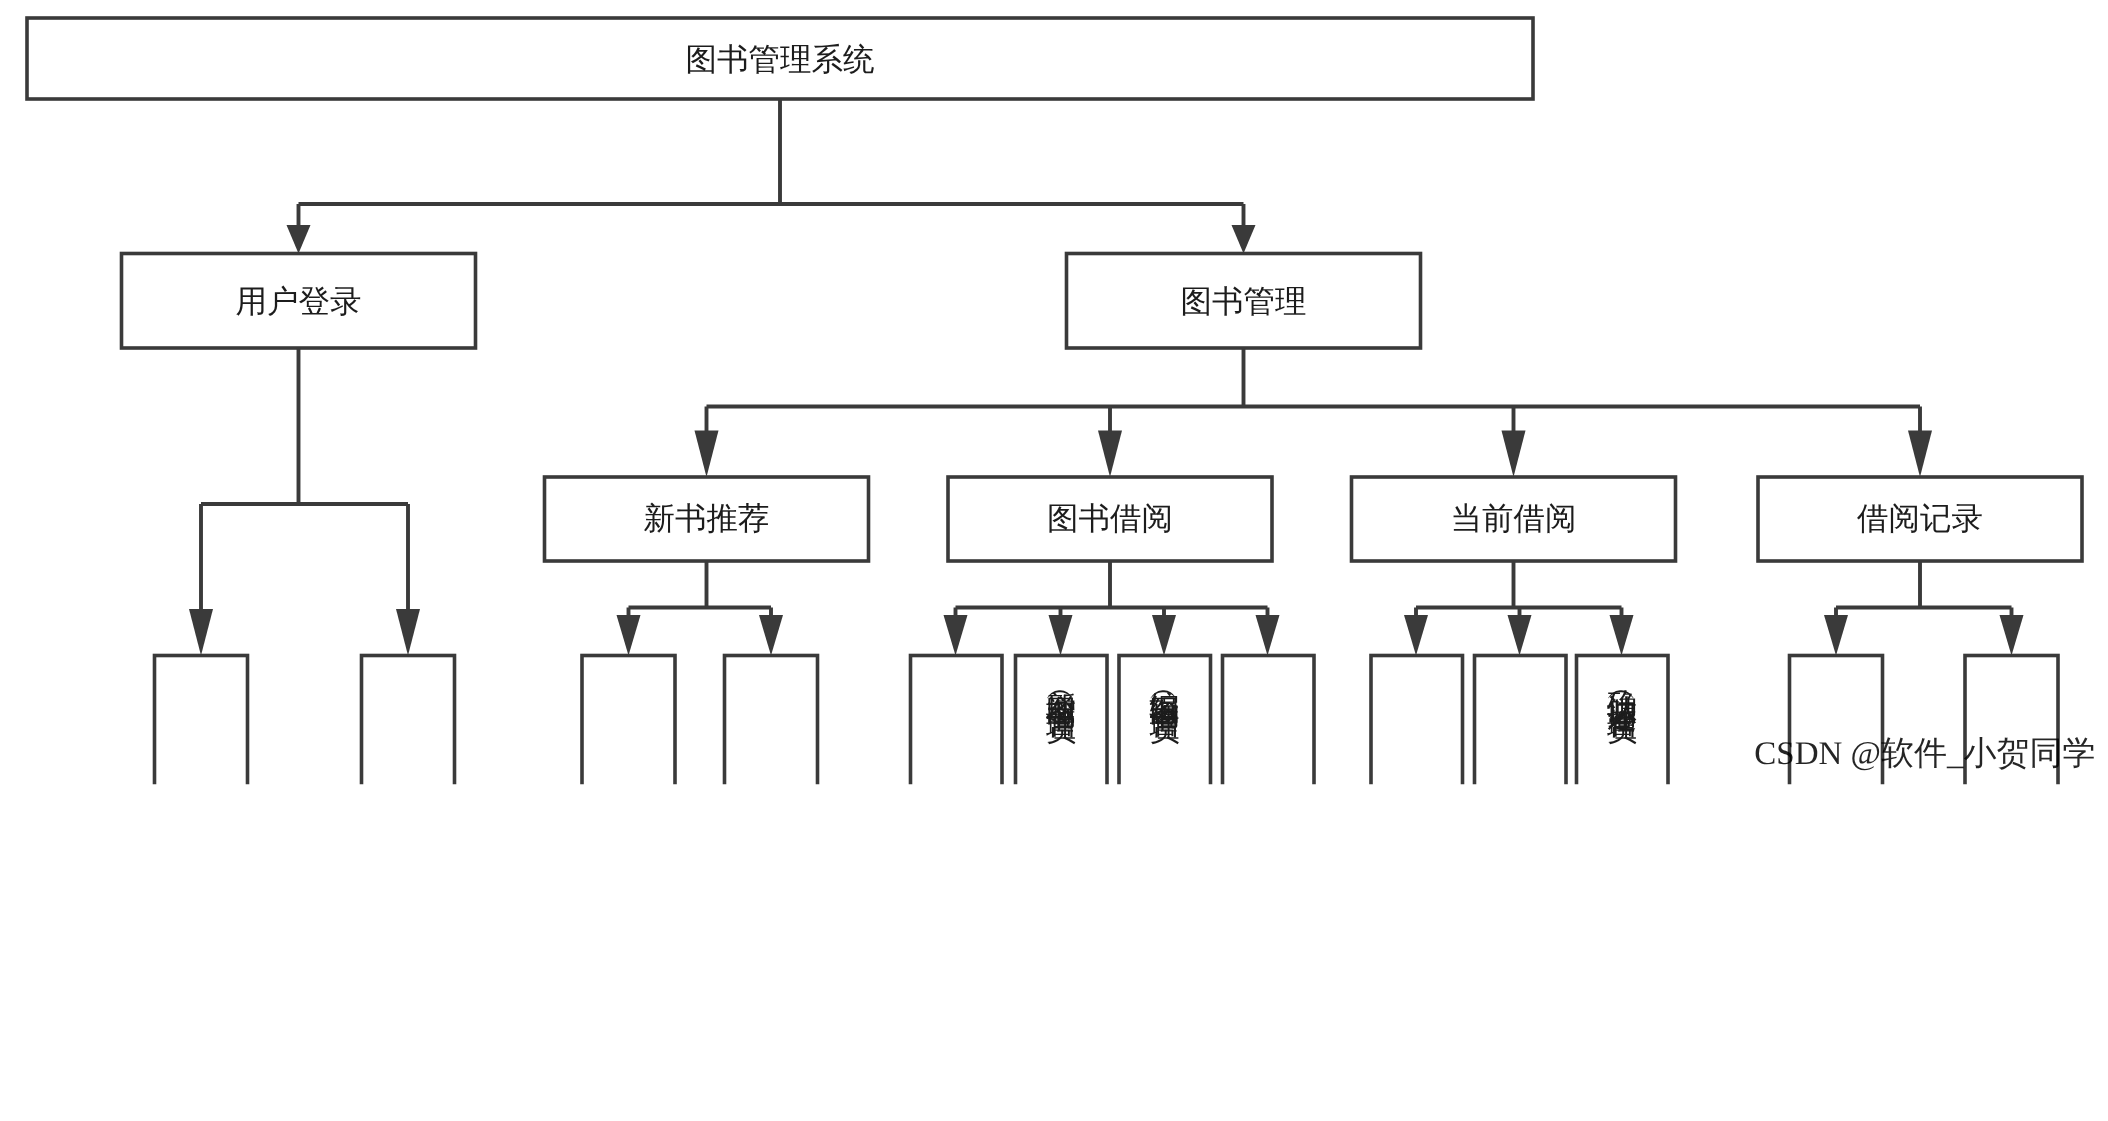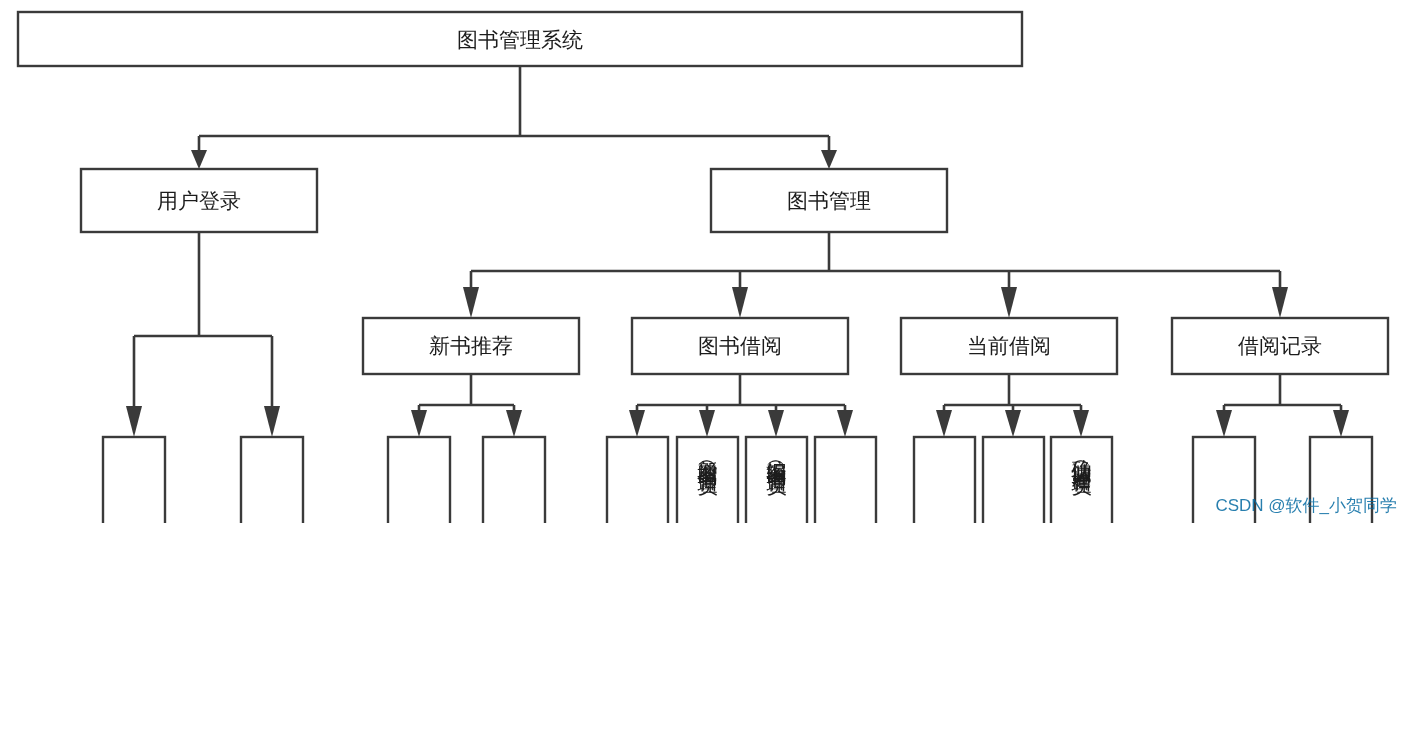--- a/index.html
+++ b/index.html
@@ -60,23 +60,23 @@
     font-size: 20px;
     line-height: 1.04;
     letter-spacing: 2.5px;
     color: #1c1c1c;
     white-space: nowrap;
   }
   .watermark {
     position: absolute;
     right: 8px;
     bottom: 6px;
-    font-family: Liberation Sans, sans-serif;
-    font-size: 17px;
-    color: #0369a1;
+    font-family: Liberation Serif, serif;
+    font-size: 22px;
+    color: #000000;
     opacity: 0.85;
     white-space: nowrap;
   }
 </style>
 </head>
 <body>
 
 <div id="diagram-root">
 
   <svg id="flow-svg" viewBox="0 0 1405 747">

